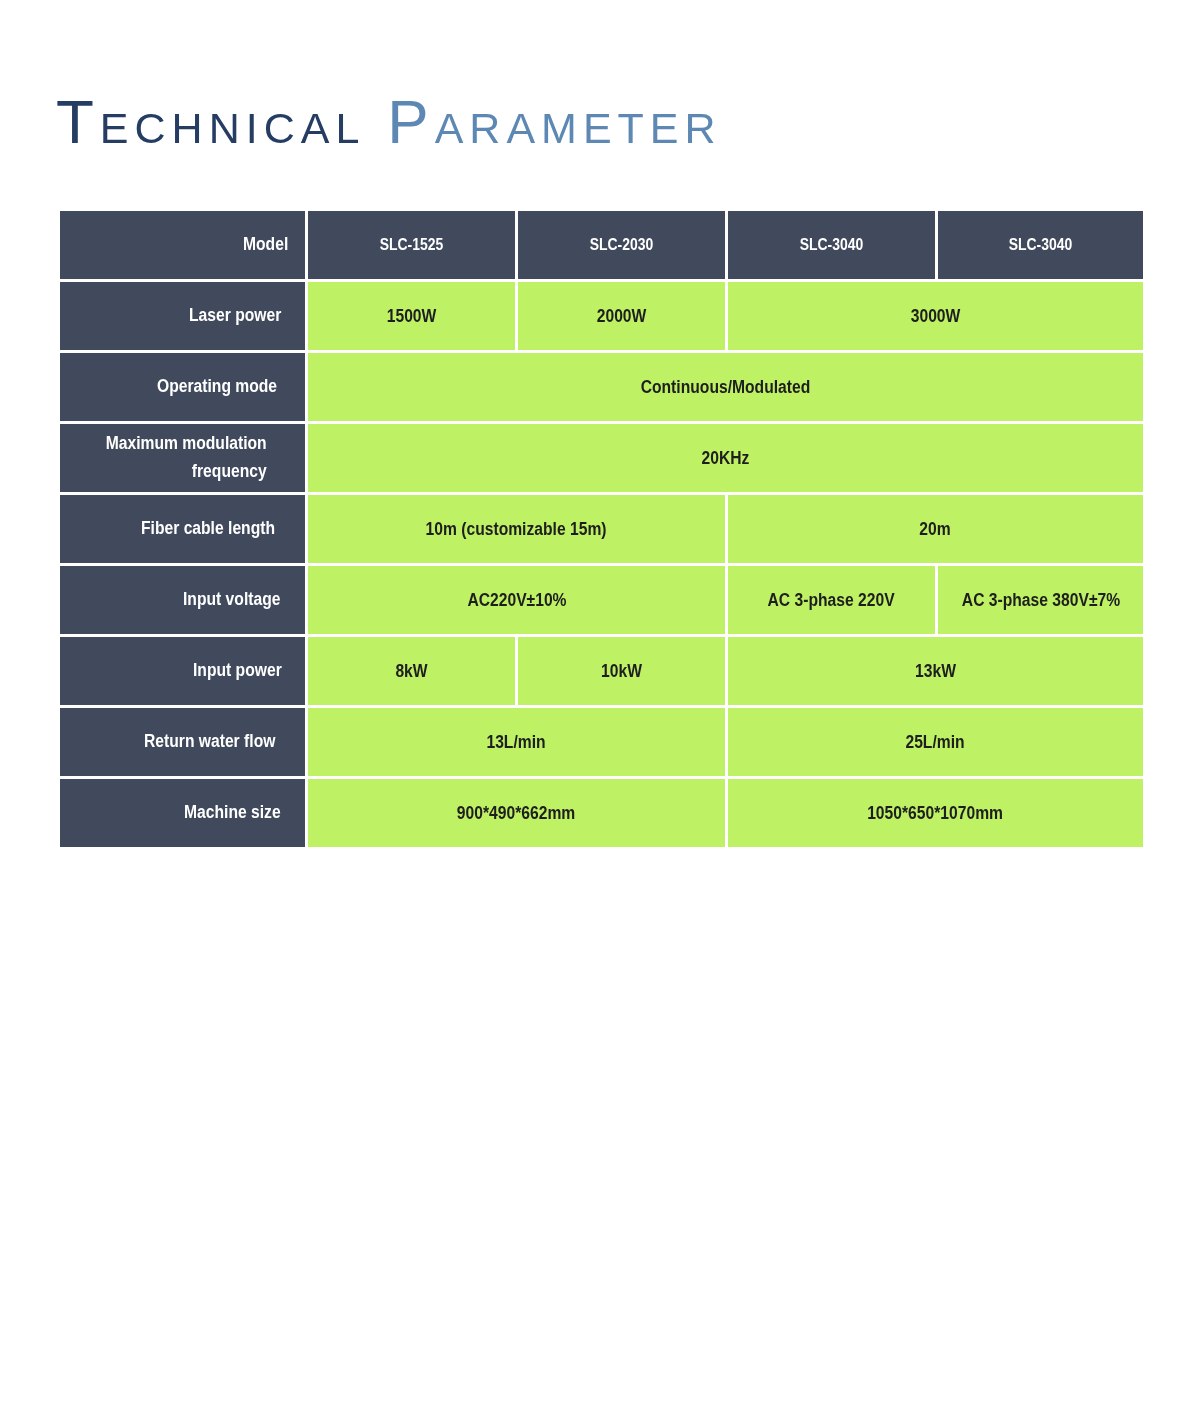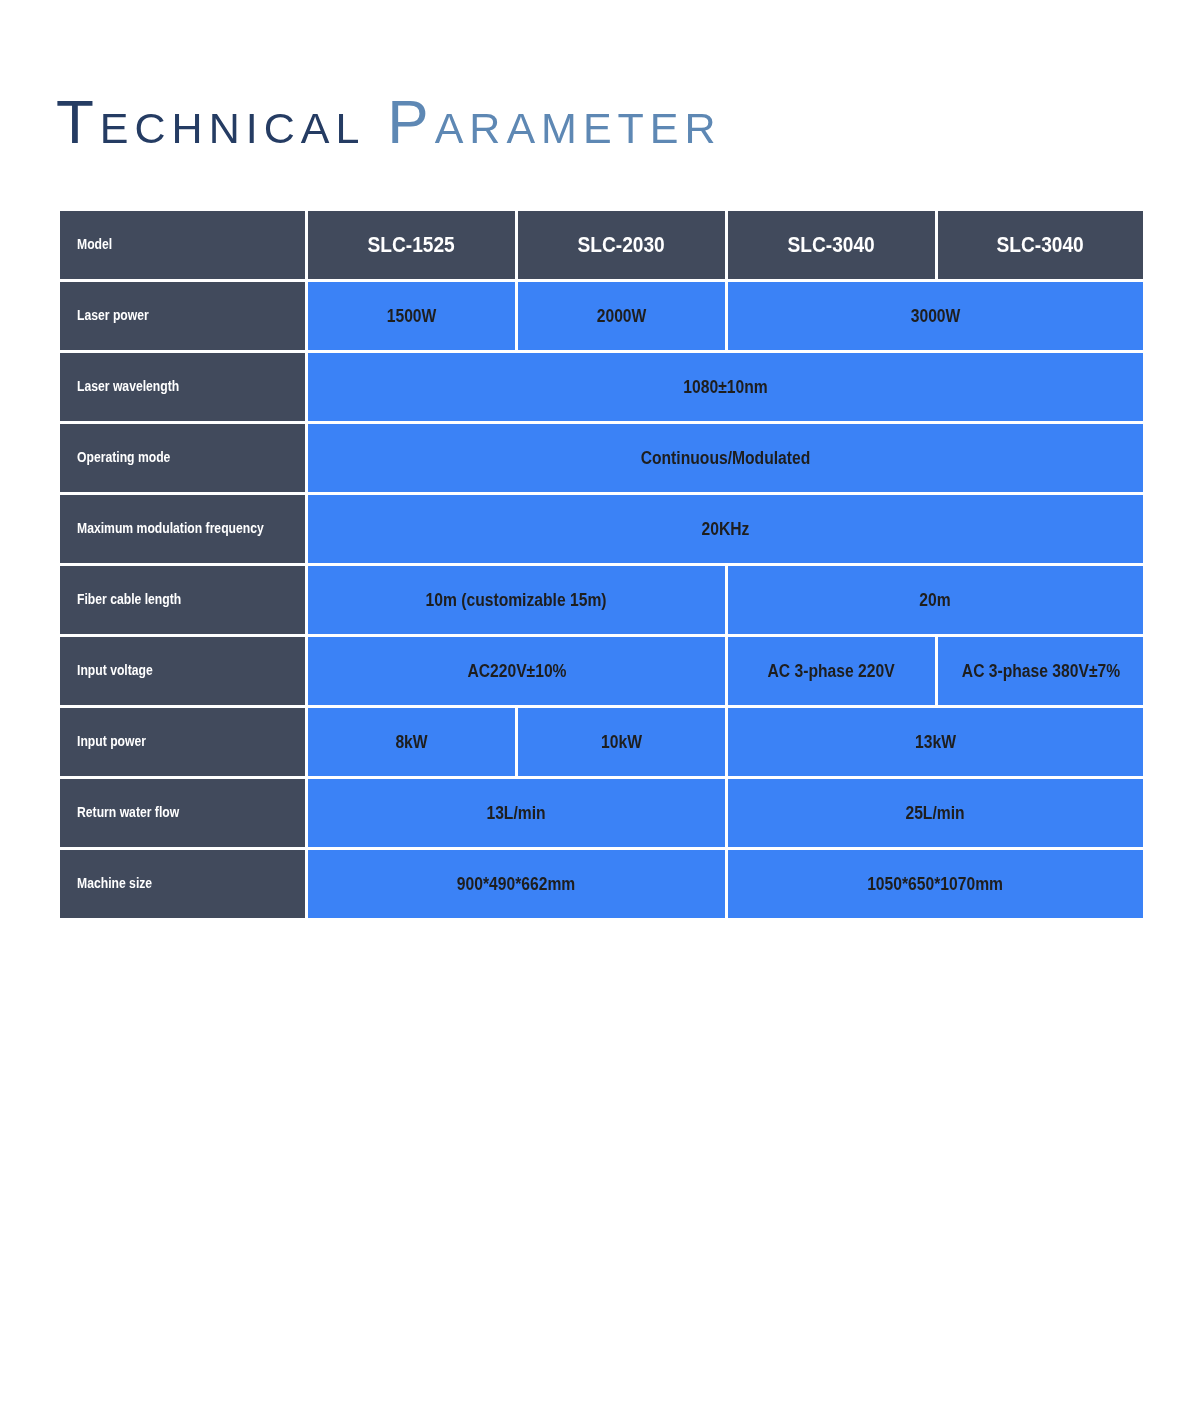--- a/index.html
+++ b/index.html
@@ -28,31 +28,31 @@
     width: 1086px;
     border-collapse: collapse; table-layout: fixed;
   }
   .spec-table th, .spec-table td {
     border: 3px solid #ffffff;
     height: 71px;
     vertical-align: middle;
   }
   .spec-table th.label-cell {
     background: #414A5C; color: #ffffff;
-    text-align: left; padding-left: 17px; padding-right: 10px;
-    font-size: 14px; font-weight: bold;
+    text-align: right; padding-left: 17px; padding-right: 10px;
+    font-size: 18px; font-weight: bold;
     line-height: 1.55;
   }
   .spec-table td.head-cell {
     background: #414A5C; color: #ffffff;
     text-align: center;
-    font-size: 22px; font-weight: bold;
+    font-size: 16px; font-weight: bold;
   }
   .spec-table td.val-cell {
-    background: #3b82f6; color: #1E1E1E;
+    background: #bef264; color: #1E1E1E;
     text-align: center;
     font-size: 18px; font-weight: bold;
   }
   
   .ct { display: inline-block; transform: scaleX(0.87); transform-origin: 50% 50%; }
   .label-cell .ct { transform-origin: 0 50%; }
 </style>
 </head>
 <body>
 
@@ -78,24 +78,20 @@
       <td class="head-cell"><span class="ct">SLC-3040</span></td>
     </tr>
 
     <tr>
       <th class="label-cell"><span class="ct">Laser power</span></th>
       <td class="val-cell"><span class="ct">1500W</span></td>
       <td class="val-cell"><span class="ct">2000W</span></td>
       <td class="val-cell" colspan="2"><span class="ct">3000W</span></td>
     </tr>
 
-    <tr>
-      <th class="label-cell"><span class="ct">Laser wavelength</span></th>
-      <td class="val-cell" colspan="4"><span class="ct">1080±10nm</span></td>
-    </tr>
 
     <tr>
       <th class="label-cell"><span class="ct">Operating mode</span></th>
       <td class="val-cell" colspan="4"><span class="ct">Continuous/Modulated</span></td>
     </tr>
 
     <tr>
       <th class="label-cell"><span class="ct">Maximum modulation frequency</span></th>
       <td class="val-cell" colspan="4"><span class="ct">20KHz</span></td>
     </tr>

